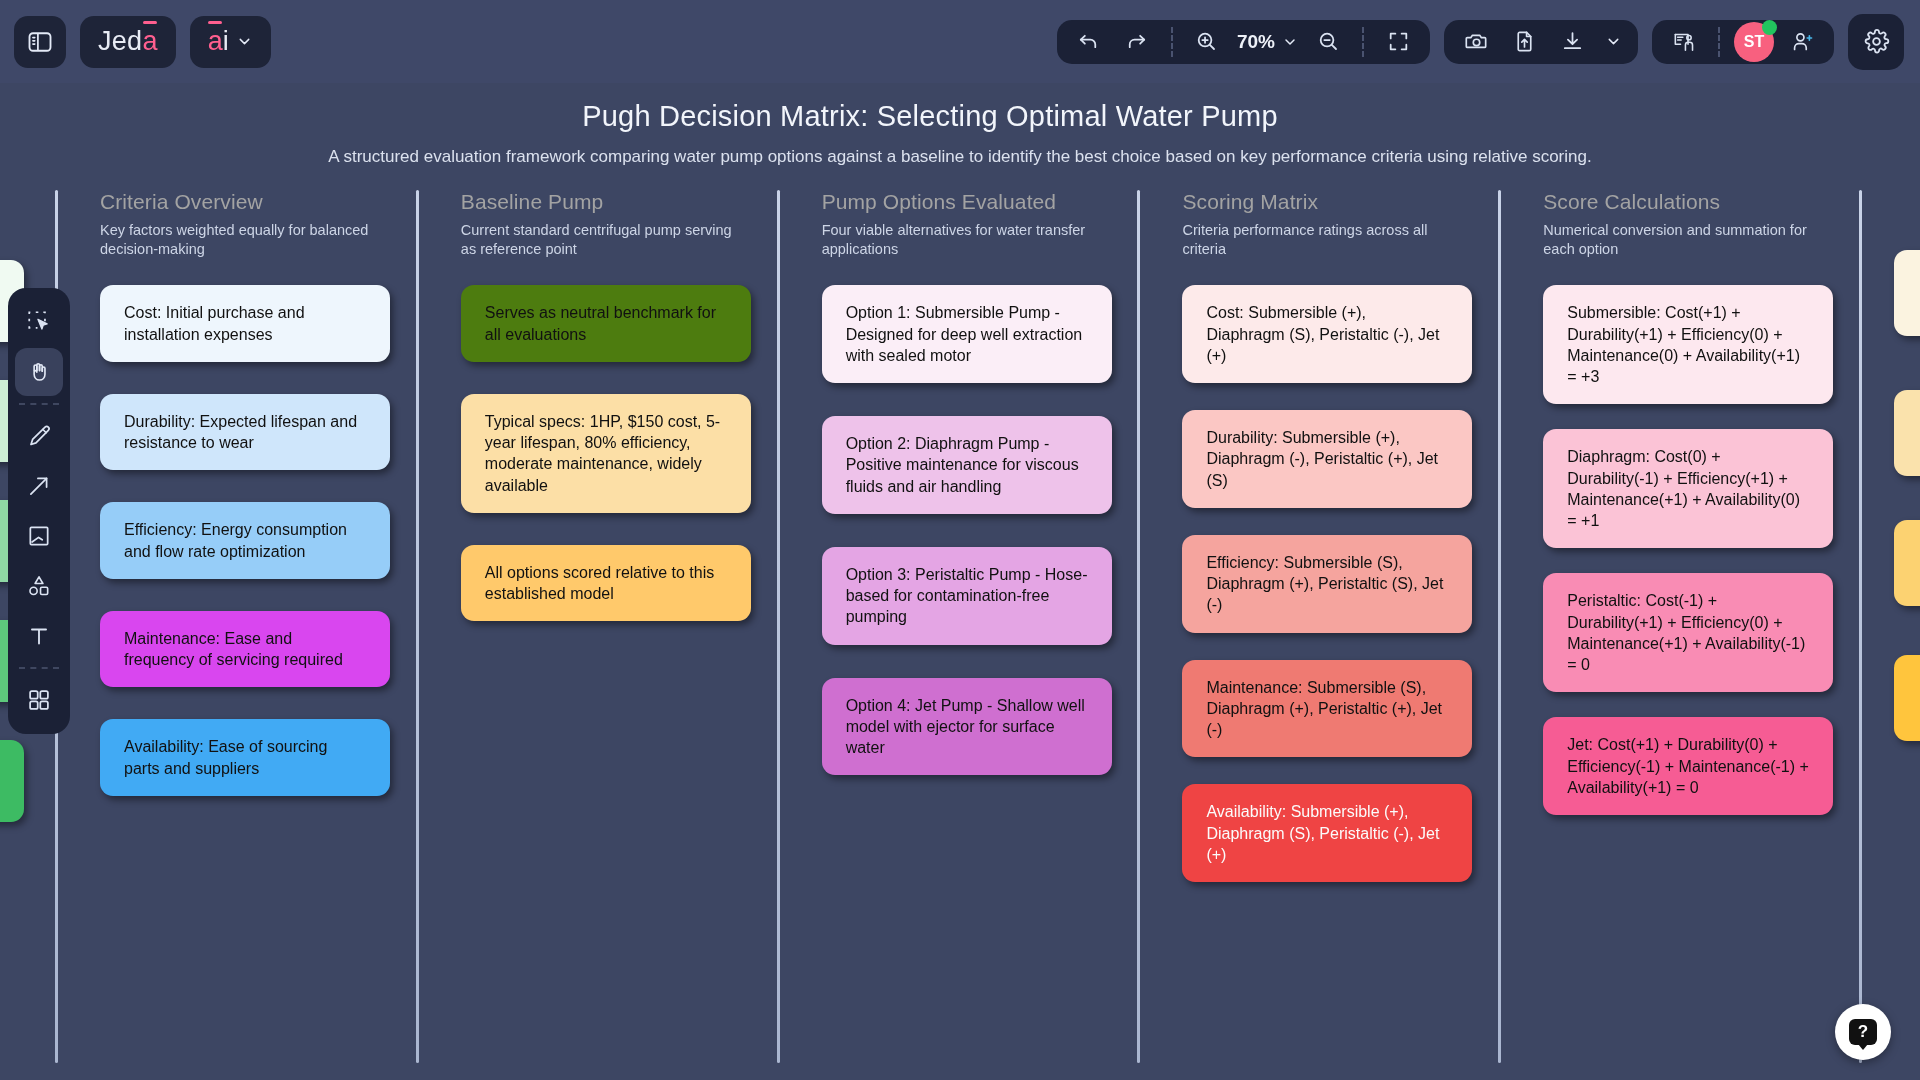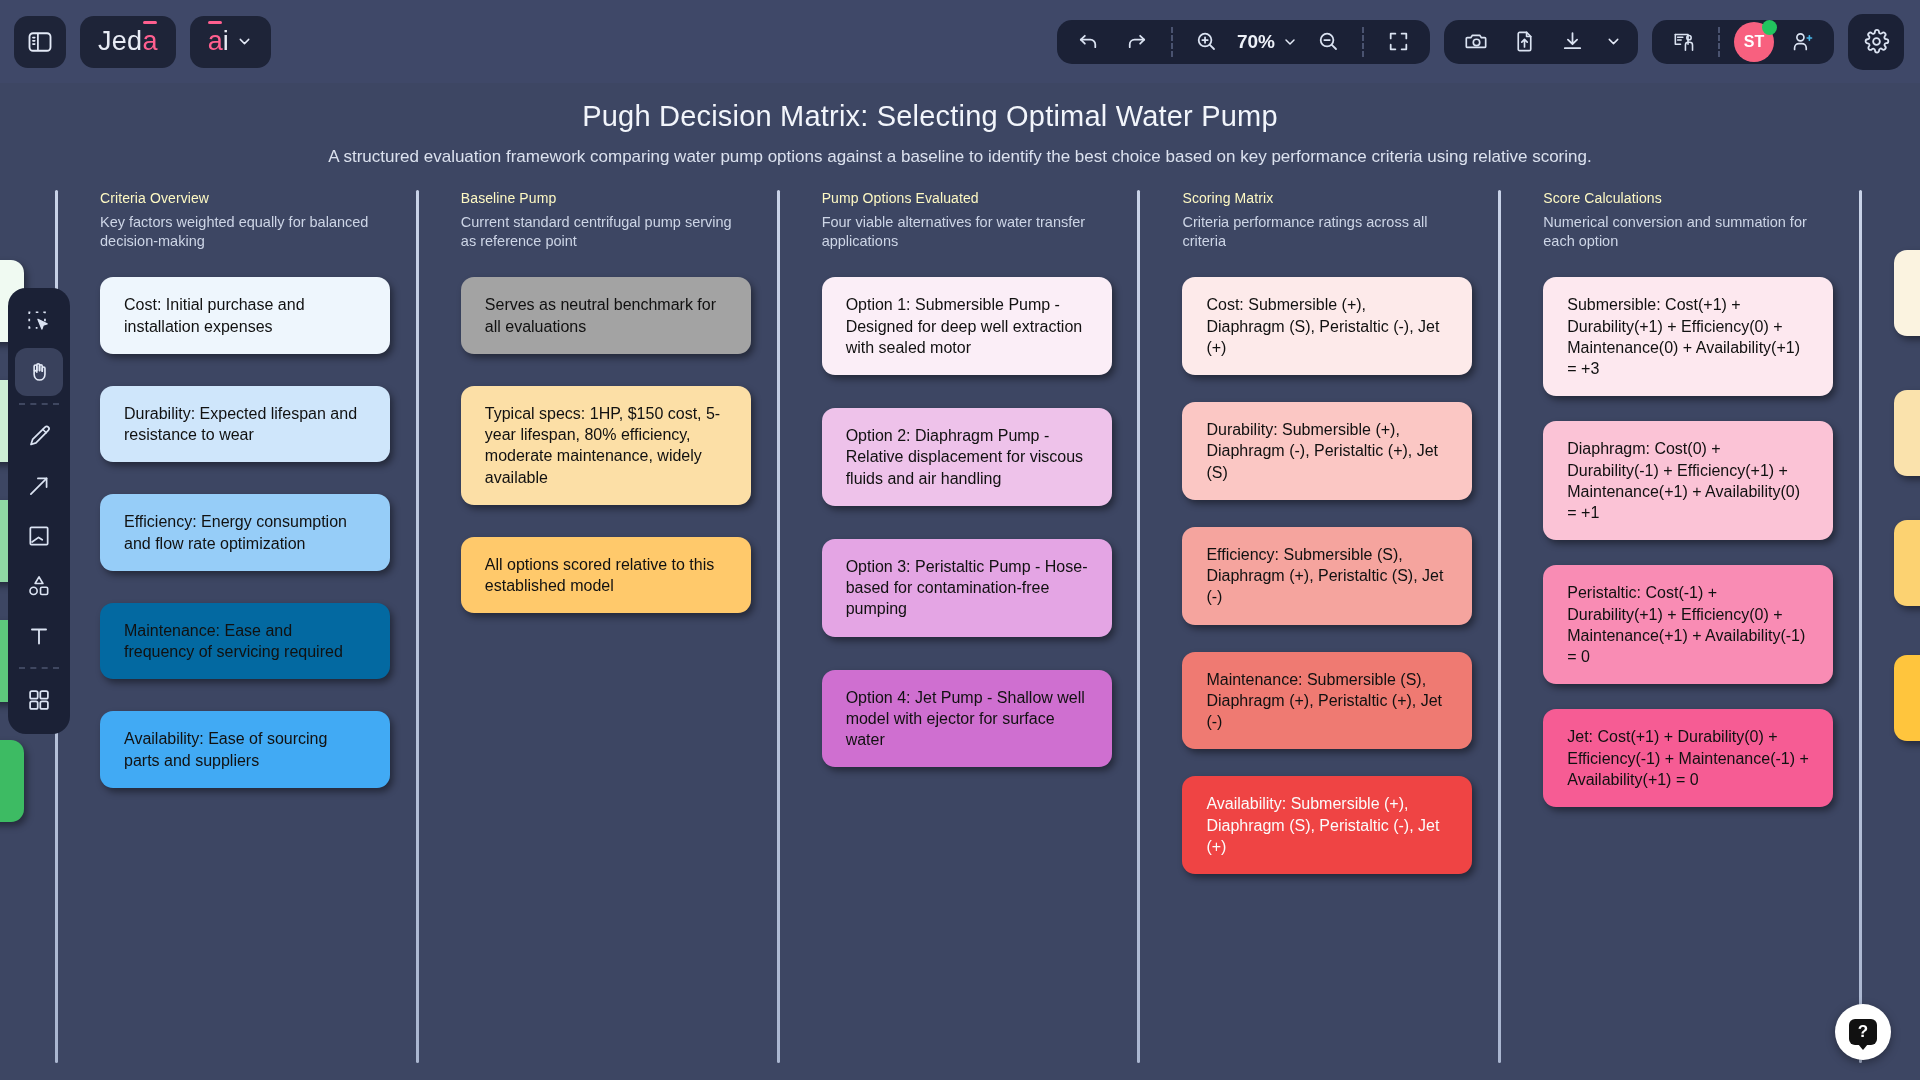--- a/index.html
+++ b/index.html
@@ -116,21 +116,21 @@
     width: 362px; position: relative;
     padding-left: 45px; padding-right: 18px;
   }
   .col::before {
     content: ""; position: absolute; left: 0; top: 0;
     width: 3px; height: 873px;
     background: linear-gradient(to bottom, #c9d3e8, #aab6d0);
     border-radius: 2px;
   }
   .col-title {
-    font-size: 14px; color: #fef9c3; font-weight: 400;
+    font-size: 21px; color: #a3a3a3; font-weight: 400;
     margin-bottom: 7px; letter-spacing: .1px;
   }
   .col-sub {
     font-size: 14.5px; color: #cdd5e6; line-height: 1.32;
     max-width: 285px;
     margin-bottom: 26px;
   }
 
   .card {
     border-radius: 13px;
@@ -200,37 +200,37 @@
   </div>
 
   <div class="columns">
 
     <div class="col">
       <div class="col-title">Criteria Overview</div>
       <div class="col-sub">Key factors weighted equally for balanced decision-making</div>
       <div class="card" style="background:#eef6fd;color:#111111;margin-bottom:32px">Cost: Initial purchase and installation expenses</div>
       <div class="card" style="background:#cfe6fb;color:#111111;margin-bottom:32px">Durability: Expected lifespan and resistance to wear</div>
       <div class="card" style="background:#96cdf8;color:#111111;margin-bottom:32px">Efficiency: Energy consumption and flow rate optimization</div>
-      <div class="card" style="background:#0369a1;color:#111111;margin-bottom:32px">Maintenance: Ease and frequency of servicing required</div>
+      <div class="card" style="background:#d946ef;color:#111111;margin-bottom:32px">Maintenance: Ease and frequency of servicing required</div>
       <div class="card" style="background:#41aaf4;color:#111111">Availability: Ease of sourcing parts and suppliers</div>
     </div>
 
     <div class="col">
       <div class="col-title">Baseline Pump</div>
       <div class="col-sub">Current standard centrifugal pump serving as reference point</div>
-      <div class="card" style="background:#a3a3a3;color:#111111;margin-bottom:32px">Serves as neutral benchmark for all evaluations</div>
+      <div class="card" style="background:#4d7c0f;color:#111111;margin-bottom:32px">Serves as neutral benchmark for all evaluations</div>
       <div class="card" style="background:#fcdfa6;color:#111111;margin-bottom:32px">Typical specs: 1HP, $150 cost, 5-year lifespan, 80% efficiency, moderate maintenance, widely available</div>
       <div class="card" style="background:#ffc96b;color:#111111">All options scored relative to this established model</div>
     </div>
 
     <div class="col">
       <div class="col-title">Pump Options Evaluated</div>
       <div class="col-sub">Four viable alternatives for water transfer applications</div>
       <div class="card" style="background:#fbeef7;color:#111111;margin-bottom:33px">Option 1: Submersible Pump - Designed for deep well extraction with sealed motor</div>
-      <div class="card" style="background:#eec2ea;color:#111111;margin-bottom:33px">Option 2: Diaphragm Pump - Relative displacement for viscous fluids and air handling</div>
+      <div class="card" style="background:#eec2ea;color:#111111;margin-bottom:33px">Option 2: Diaphragm Pump - Positive maintenance for viscous fluids and air handling</div>
       <div class="card" style="background:#e4a5e4;color:#111111;margin-bottom:33px">Option 3: Peristaltic Pump - Hose-based for contamination-free pumping</div>
       <div class="card" style="background:#cf6fd0;color:#111111">Option 4: Jet Pump - Shallow well model with ejector for surface water</div>
     </div>
 
     <div class="col">
       <div class="col-title">Scoring Matrix</div>
       <div class="col-sub">Criteria performance ratings across all criteria</div>
       <div class="card" style="background:#fdeaea;color:#111111;margin-bottom:27px">Cost: Submersible (+), Diaphragm (S), Peristaltic (-), Jet (+)</div>
       <div class="card" style="background:#fbc7c4;color:#111111;margin-bottom:27px">Durability: Submersible (+), Diaphragm (-), Peristaltic (+), Jet (S)</div>
       <div class="card" style="background:#f5a49e;color:#111111;margin-bottom:27px">Efficiency: Submersible (S), Diaphragm (+), Peristaltic (S), Jet (-)</div>

